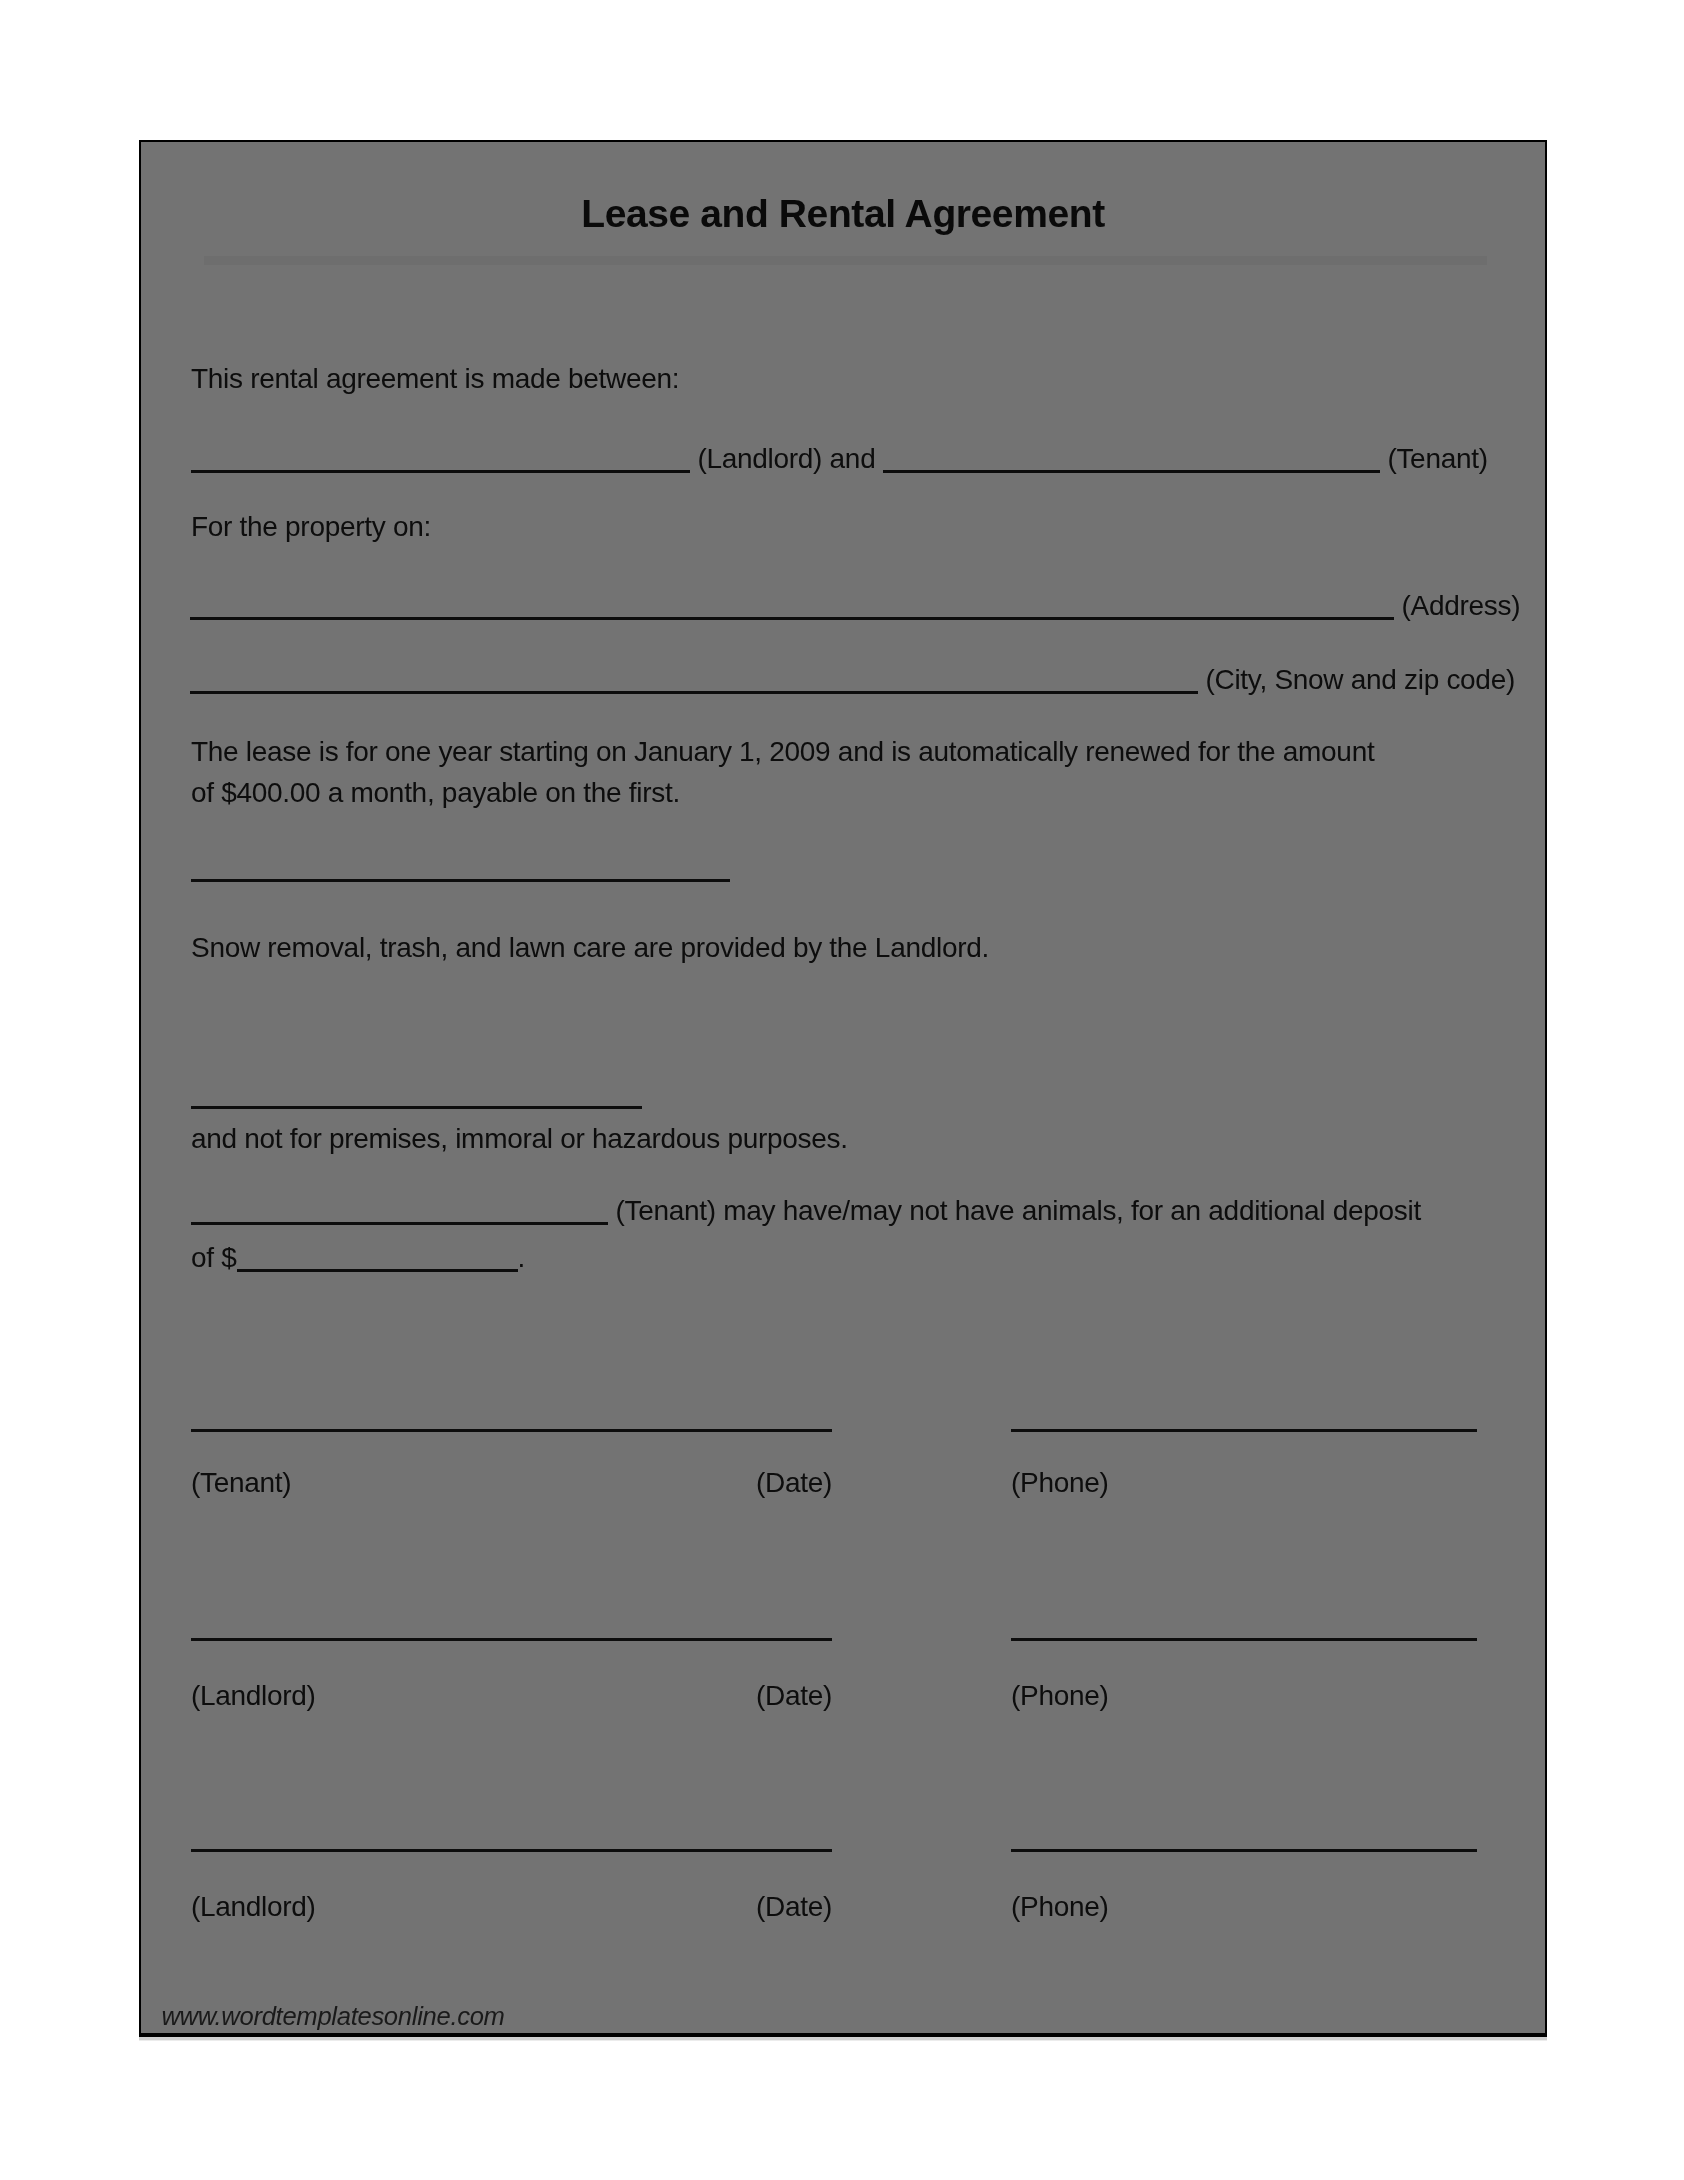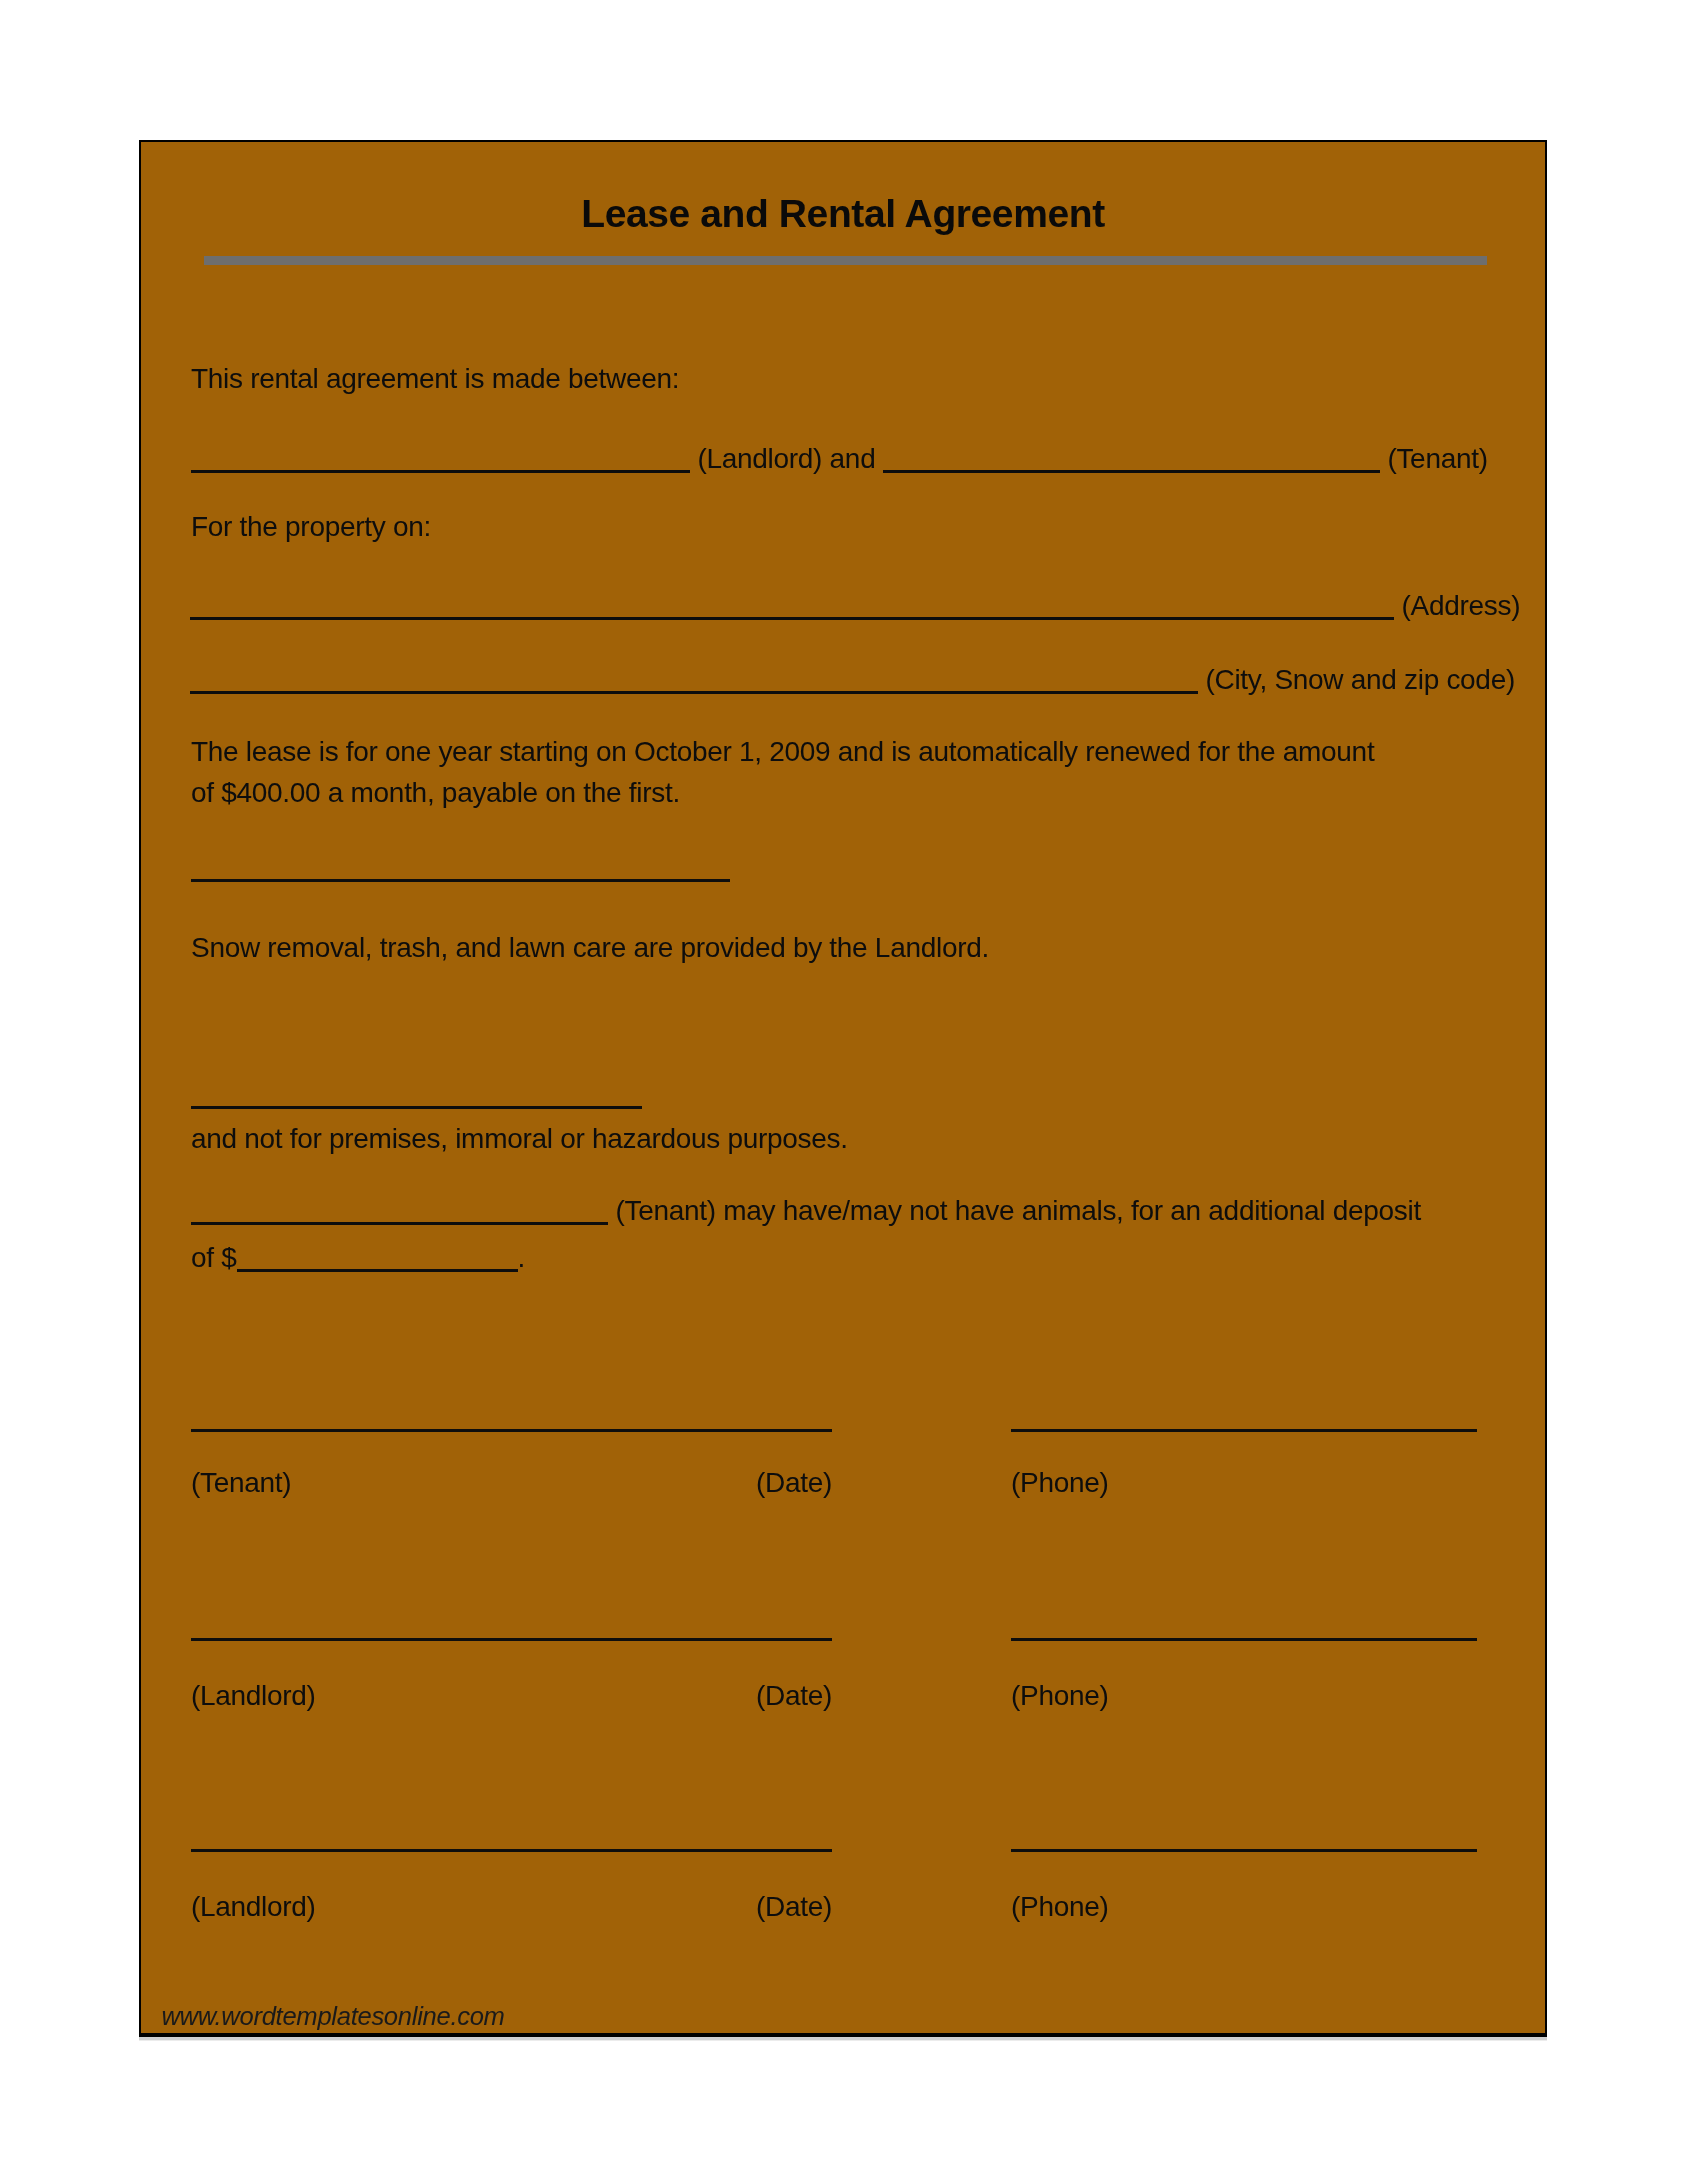--- a/index.html
+++ b/index.html
@@ -17,21 +17,21 @@
   }
   .page {
     position: absolute;
     left: 139px;
     top: 140px;
     width: 1408px;
     height: 1897px;
     box-sizing: border-box;
     border: 2.6px solid #000000;
     border-bottom-width: 4.3px;
-    background: #a16207;
+    background: #737373;
     box-shadow: 0 3.4px 0 rgba(120,120,120,0.35);
   }
   .row {
     position: absolute;
     font-size: 28px;
     line-height: 41px;
     letter-spacing: -0.3px;
     white-space: nowrap;
     color: #0d0d0d;
   }
@@ -110,21 +110,21 @@
     <div class="row" style="left:49px; top:443px;">
       <span class="blank" style="width:1204px;"></span>
       <span>(Address)</span>
     </div>
 
     <div class="row" style="left:49px; top:517px;">
       <span class="blank" style="width:1008px;"></span>
       <span>(City, Snow and zip code)</span>
     </div>
 
-    <div class="row" style="left:50px; top:589px;">The lease is for one year starting on October 1, 2009 and is automatically renewed for the amount</div>
+    <div class="row" style="left:50px; top:589px;">The lease is for one year starting on January 1, 2009 and is automatically renewed for the amount</div>
     <div class="row" style="left:50px; top:630px;">of $400.00 a month, payable on the first.</div>
 
     <div class="row" style="left:50px; top:705px;">
       <span class="blank" style="width:539px;"></span>
     </div>
 
     <div class="row" style="left:50px; top:785px;">Snow removal, trash, and lawn care are provided by the Landlord.</div>
 
 
     <div class="row" style="left:50px; top:932px;">

